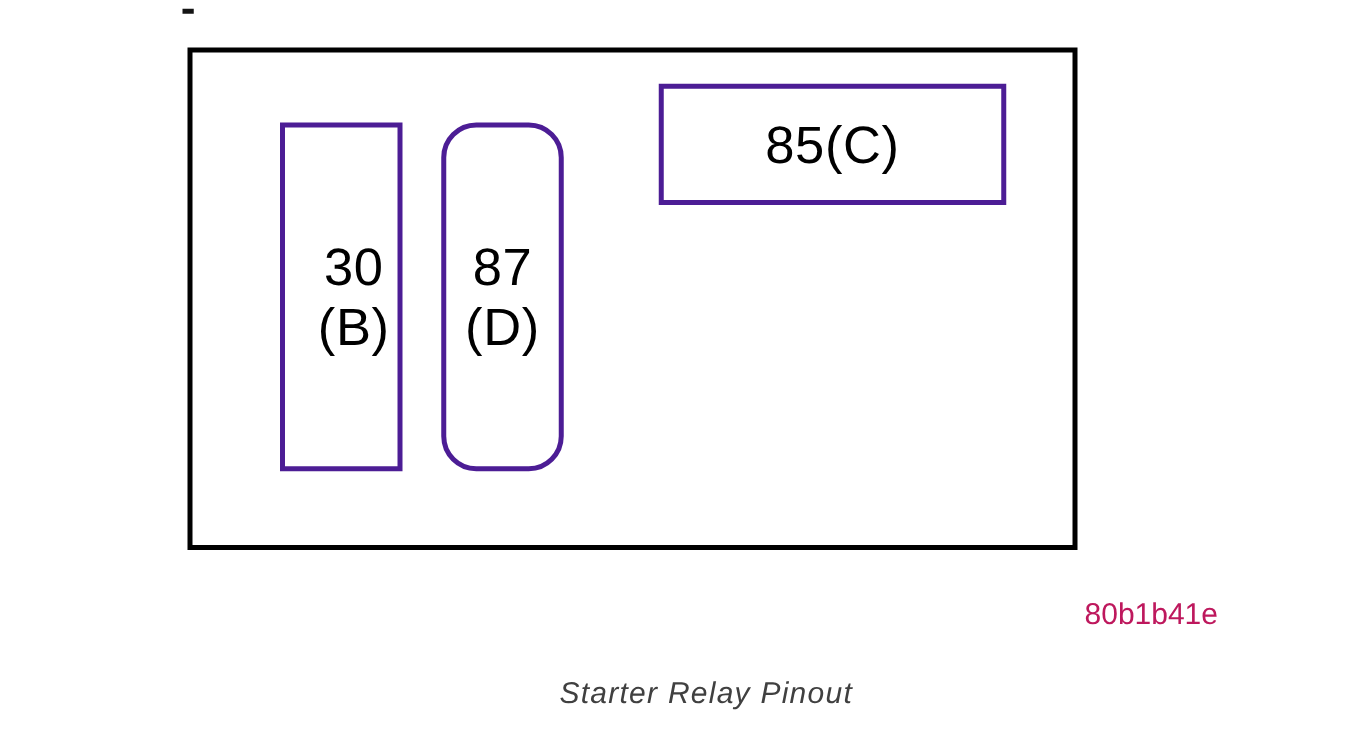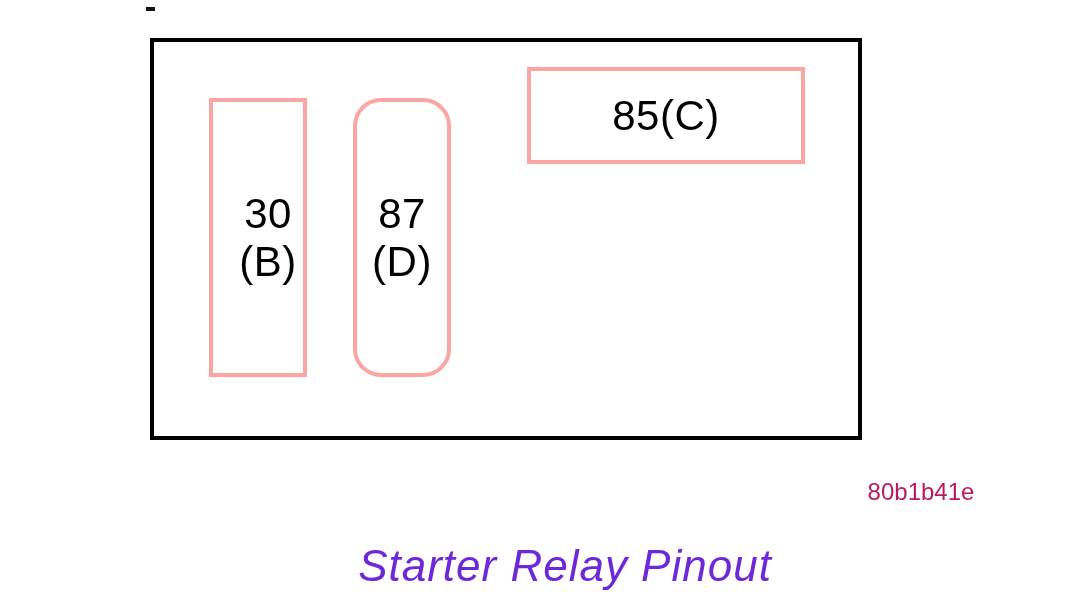--- a/index.html
+++ b/index.html
@@ -34,38 +34,38 @@
     top: 38px;
     width: 712px;
     height: 402px;
     border: 4px solid #000000;
     box-sizing: border-box;
     background: #ffffff;
   }
 
   .pin {
     position: absolute;
-    border: 4px solid #fca5a5;
+    border: 4px solid #4c1d95;
     box-sizing: border-box;
     background: #ffffff;
     display: flex;
     align-items: center;
     justify-content: center;
   }
   .pin-label {
     font-size: 42px;
     line-height: 1.12;
     text-align: center;
     white-space: pre-line;
     color: #000000;
     letter-spacing: 0.5px;
   }
 
   
-  .pin-30b { left: 209px; top: 98px;  width: 98px;  height: 279px; padding-left: 20px; }
+  .pin-30b { left: 224px; top: 98px;  width: 98px;  height: 279px; padding-left: 20px; }
   .pin-87d { left: 353px; top: 98px;  width: 98px;  height: 279px; border-radius: 28px; }
 
   
   .pin-85c { left: 527px; top: 67px;  width: 278px; height: 97px; }
   .pin-87a { left: 527px; top: 195px; width: 277px; height: 97px; }
   .pin-86a { left: 527px; top: 322px; width: 277px; height: 97px; }
 
   .figure-code {
     position: absolute;
     left: 866px;
@@ -76,24 +76,24 @@
     text-align: center;
     color: #be185d;
   }
 
   .caption {
     position: absolute;
     left: 230px;
     top: 541px;
     width: 670px;
     text-align: center;
-    font-size: 44px;
+    font-size: 24px;
     font-style: italic;
     letter-spacing: 1px;
-    color: #6d28d9;
+    color: #404040;
   }
 </style>
 </head>
 <body>
 
 <div class="page">
 
   <div class="tick"></div>
 
   <div class="relay-outline"></div>

